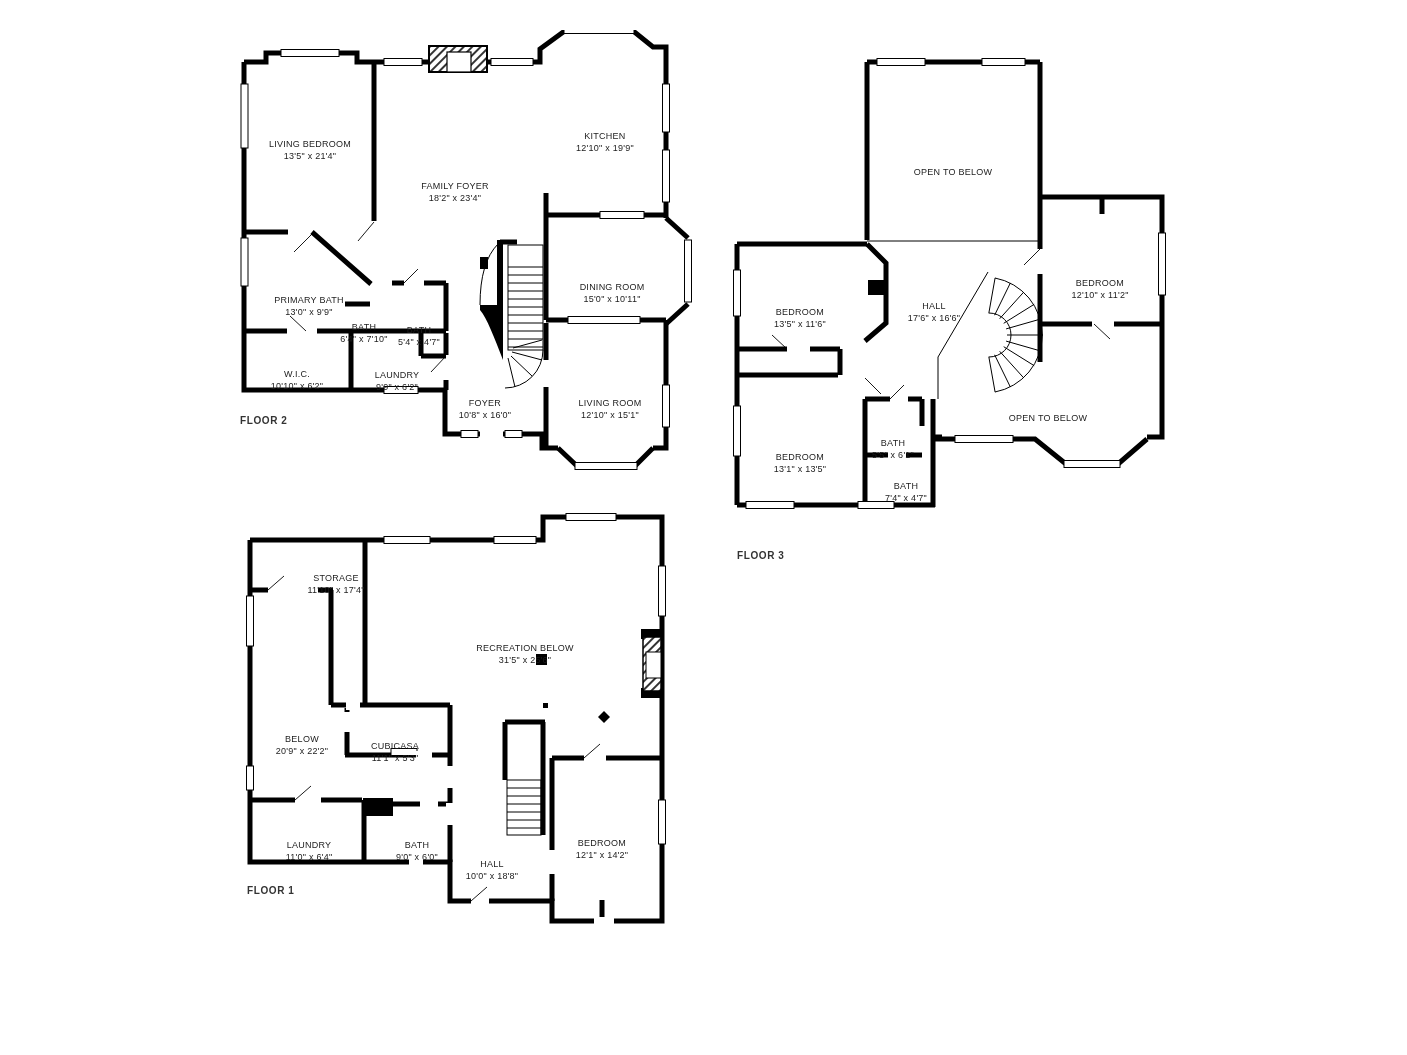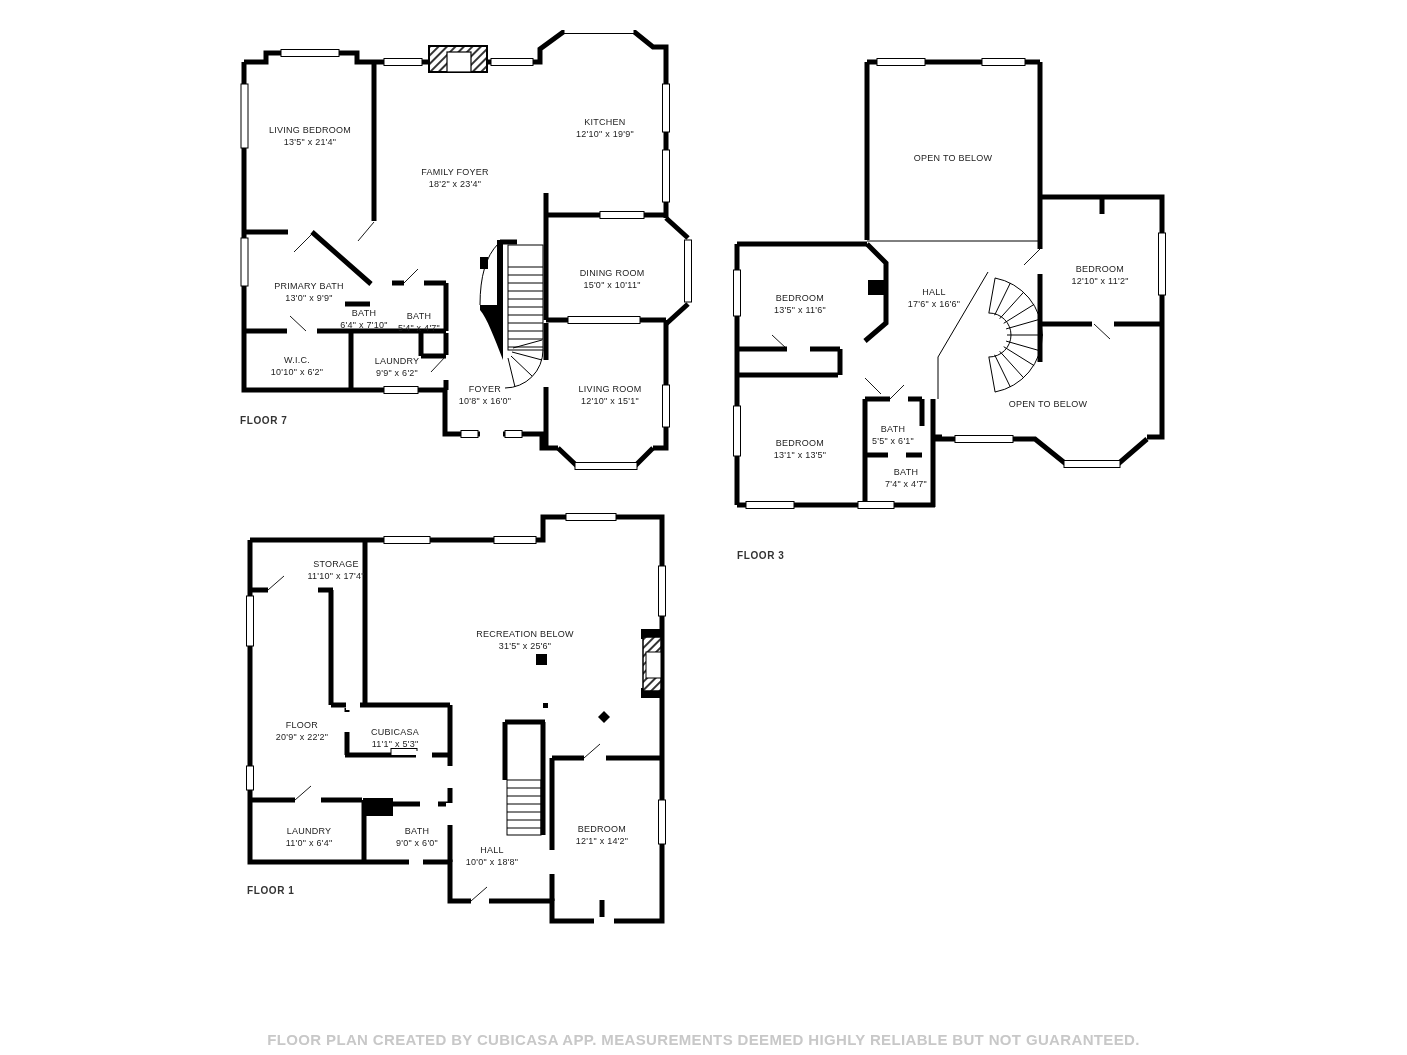--- a/index.html
+++ b/index.html
@@ -1,20 +1,20 @@
 <!DOCTYPE html>
 <html><head>
 <meta charset="utf-8">
 <style>
   html,body{margin:0;padding:0;background:#fff;}
   #page{position:relative;width:1407px;height:1055px;background:#fff;overflow:hidden;
         font-family:"Liberation Sans",sans-serif;}
   svg{position:absolute;}
   .room-label{position:absolute;transform:translate(-50%,-50%);text-align:center;
-              white-space:nowrap;color:#1c1c1c;}
+              white-space:nowrap;color:#1c1c1c;margin-top:14px;}
   .room-name{font-size:9px;line-height:12px;letter-spacing:.25px;}
   .room-dims{font-size:9px;line-height:12px;letter-spacing:.25px;}
   .floor-label{position:absolute;font-size:10px;font-weight:700;letter-spacing:.6px;
                color:#333;}
   .disclaimer{position:absolute;left:0;right:0;top:1031px;text-align:center;
               font-size:15px;letter-spacing:.35px;color:#c8c8c8;font-weight:600;}
 </style>
 </head>
 <body>
 
@@ -287,21 +287,21 @@
     <div class="room-dims">9'9" x 6'2"</div>
   </div>
   <div class="room-label" style="left:485px;top:395px">
     <div class="room-name">FOYER</div>
     <div class="room-dims">10'8" x 16'0"</div>
   </div>
   <div class="room-label" style="left:610px;top:395px">
     <div class="room-name">LIVING ROOM</div>
     <div class="room-dims">12'10" x 15'1"</div>
   </div>
-  <div class="floor-label" style="left:240px;top:415px">FLOOR 7</div>
+  <div class="floor-label" style="left:240px;top:415px">FLOOR 2</div>
 
   <div class="room-label" style="left:953px;top:158px">
     <div class="room-name">OPEN TO BELOW</div>
   </div>
   <div class="room-label" style="left:800px;top:304px">
     <div class="room-name">BEDROOM</div>
     <div class="room-dims">13'5" x 11'6"</div>
   </div>
   <div class="room-label" style="left:934px;top:298px">
     <div class="room-name">HALL</div>
@@ -330,21 +330,21 @@
 
   <div class="room-label" style="left:336px;top:570px">
     <div class="room-name">STORAGE</div>
     <div class="room-dims">11'10" x 17'4"</div>
   </div>
   <div class="room-label" style="left:525px;top:640px">
     <div class="room-name">RECREATION BELOW</div>
     <div class="room-dims">31'5" x 25'6"</div>
   </div>
   <div class="room-label" style="left:302px;top:731px">
-    <div class="room-name">FLOOR</div>
+    <div class="room-name">BELOW</div>
     <div class="room-dims">20'9" x 22'2"</div>
   </div>
   <div class="room-label" style="left:395px;top:738px">
     <div class="room-name">CUBICASA</div>
     <div class="room-dims">11'1" x 5'3"</div>
   </div>
   <div class="room-label" style="left:309px;top:837px">
     <div class="room-name">LAUNDRY</div>
     <div class="room-dims">11'0" x 6'4"</div>
   </div>
@@ -355,15 +355,14 @@
   <div class="room-label" style="left:492px;top:856px">
     <div class="room-name">HALL</div>
     <div class="room-dims">10'0" x 18'8"</div>
   </div>
   <div class="room-label" style="left:602px;top:835px">
     <div class="room-name">BEDROOM</div>
     <div class="room-dims">12'1" x 14'2"</div>
   </div>
   <div class="floor-label" style="left:247px;top:885px">FLOOR 1</div>
 
-  <div class="disclaimer">FLOOR PLAN CREATED BY CUBICASA APP. MEASUREMENTS DEEMED HIGHLY RELIABLE BUT NOT GUARANTEED.</div>
 
 </div>
 
 </body></html>

